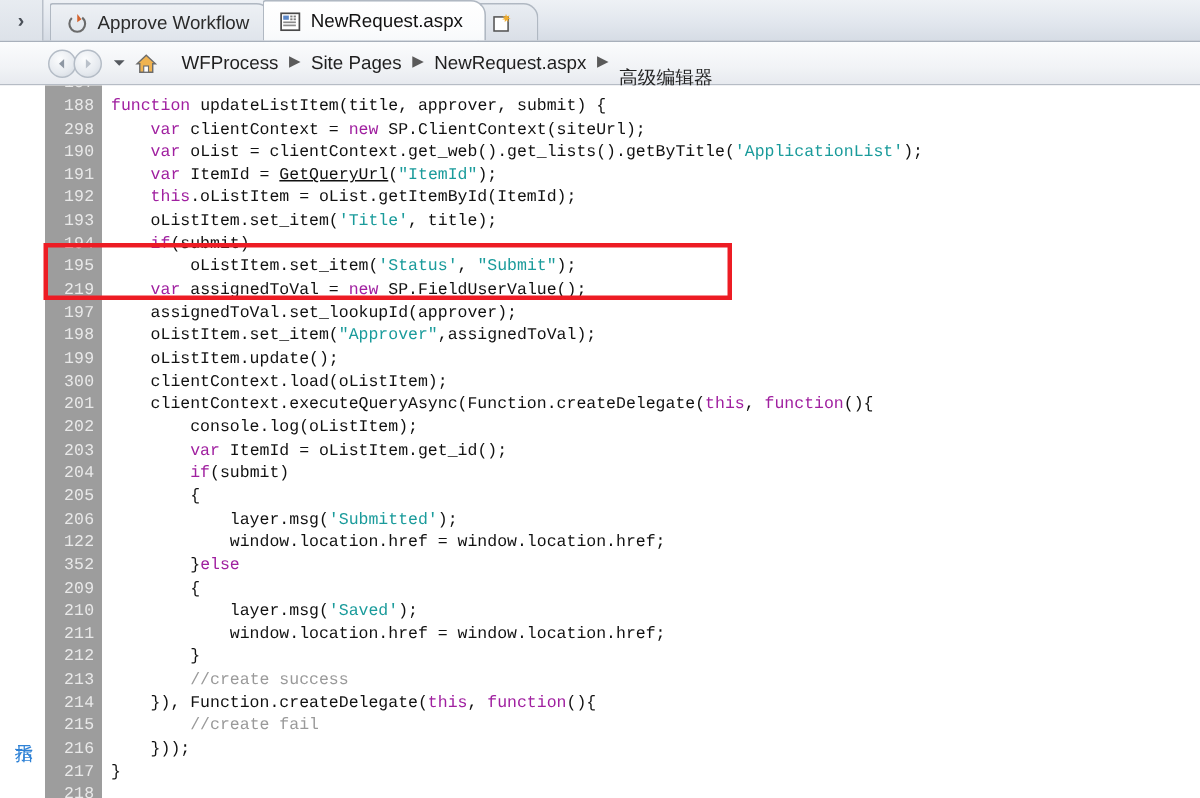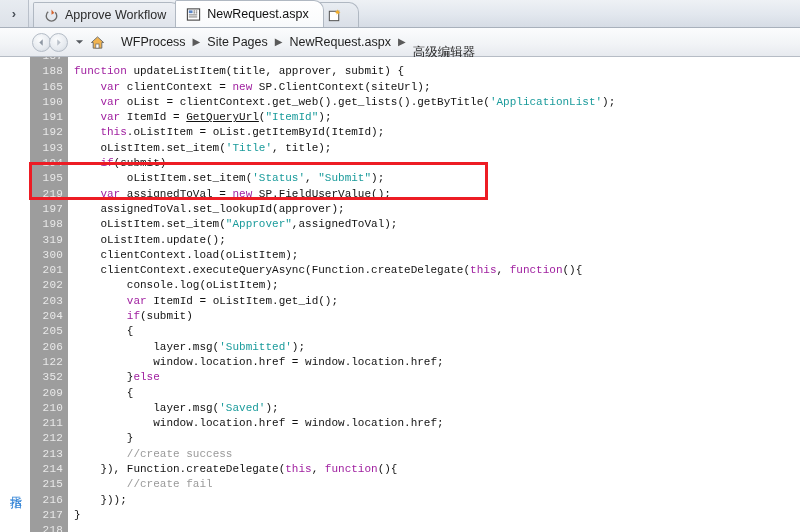--- a/index.html
+++ b/index.html
@@ -303,31 +303,31 @@
 
   <div class="editor">
 
     <div class="leftstrip"></div>
     <div class="vert-label">指示</div>
 
     <div class="editor-inner">
       <div class="gutter" id="gutter" style="margin-top: -9px;">
           <div class="ln">187</div>
           <div class="ln">188</div>
-          <div class="ln">165</div>
+          <div class="ln">298</div>
           <div class="ln">190</div>
           <div class="ln">191</div>
           <div class="ln">192</div>
           <div class="ln">193</div>
           <div class="ln">194</div>
           <div class="ln">195</div>
           <div class="ln">219</div>
           <div class="ln">197</div>
           <div class="ln">198</div>
-          <div class="ln">319</div>
+          <div class="ln">199</div>
           <div class="ln">300</div>
           <div class="ln">201</div>
           <div class="ln">202</div>
           <div class="ln">203</div>
           <div class="ln">204</div>
           <div class="ln">205</div>
           <div class="ln">206</div>
           <div class="ln">122</div>
           <div class="ln">352</div>
           <div class="ln">209</div>

